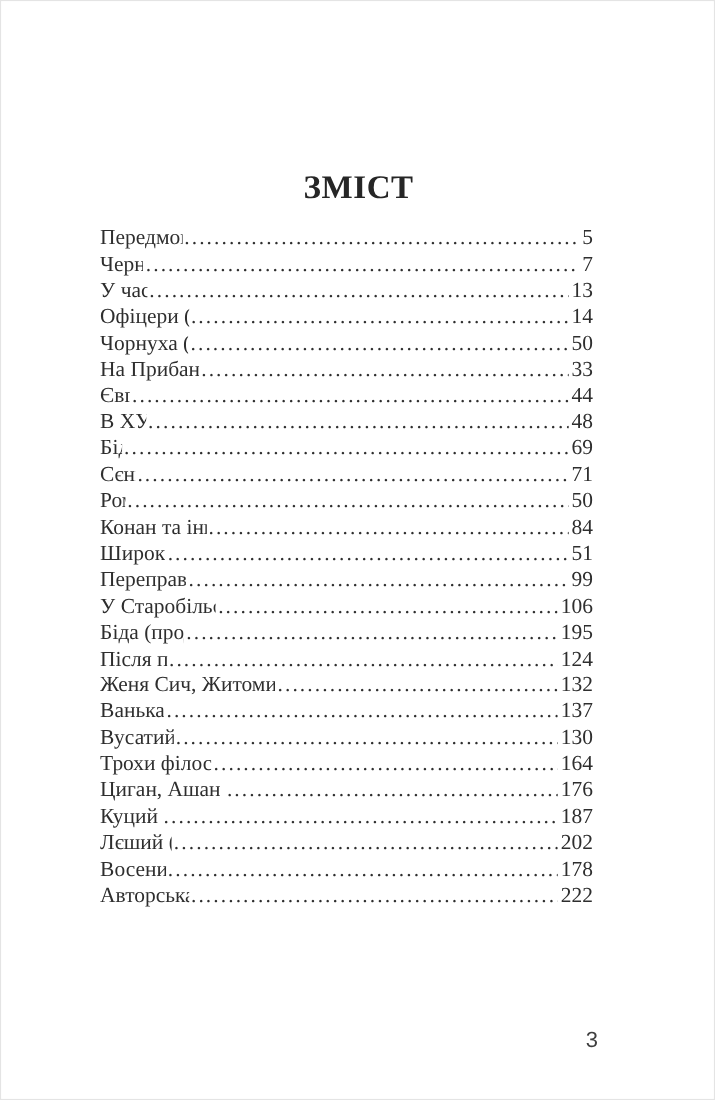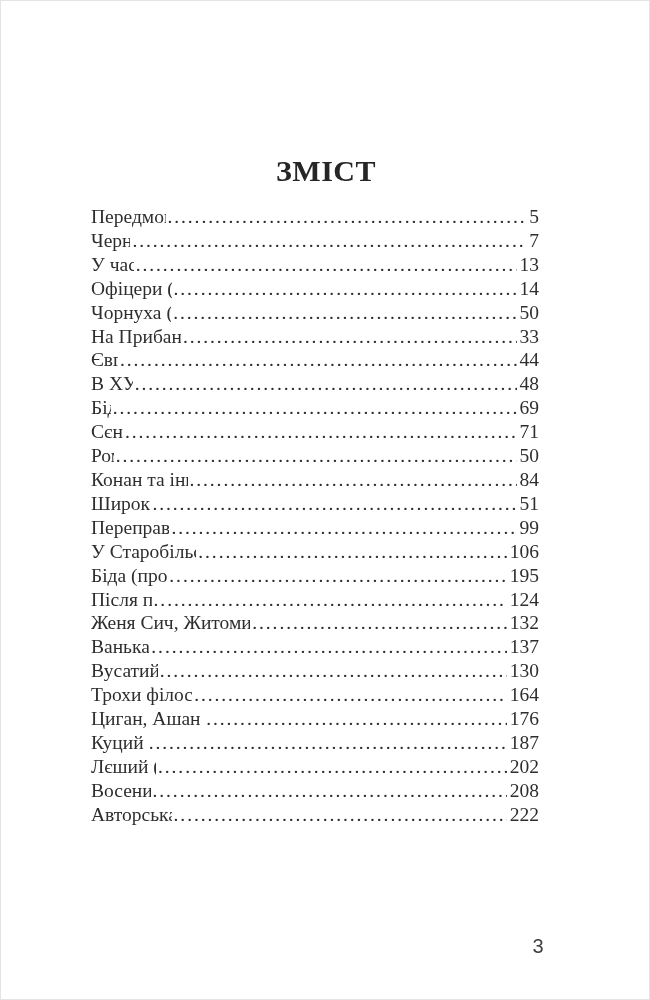--- a/index.html
+++ b/index.html
@@ -224,21 +224,21 @@
 
   <div class="entry">
     <span class="label">Лєший (Костян)</span>
     <span class="dots"></span>
     <span class="pagenum">202</span>
   </div>
 
   <div class="entry">
     <span class="label">Восени (Zenit)</span>
     <span class="dots"></span>
-    <span class="pagenum">208</span>
+    <span class="pagenum">178</span>
   </div>
 
   <div class="entry">
     <span class="label">Авторська післямова</span>
     <span class="dots"></span>
     <span class="pagenum">222</span>
   </div>
 </div>
 
   <div class="folio">3</div>

